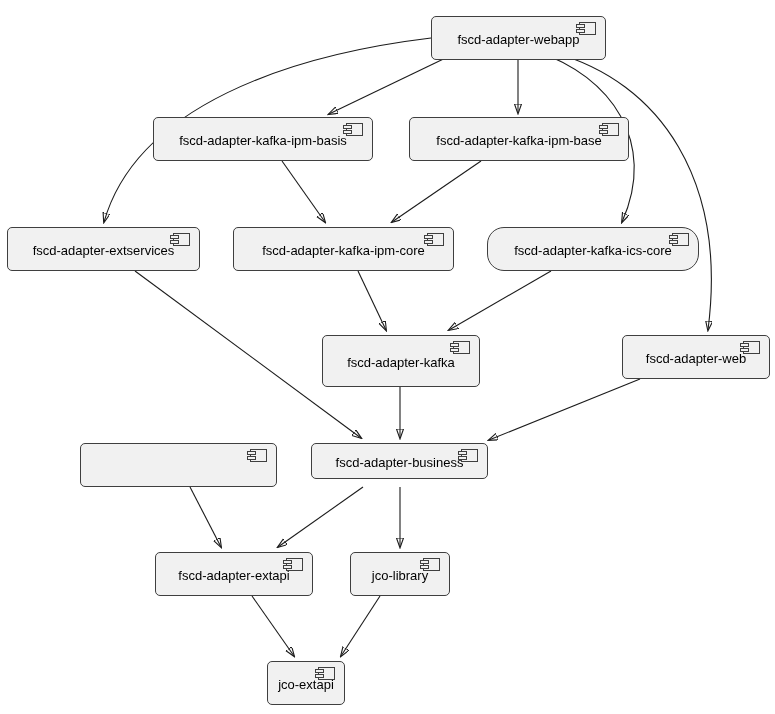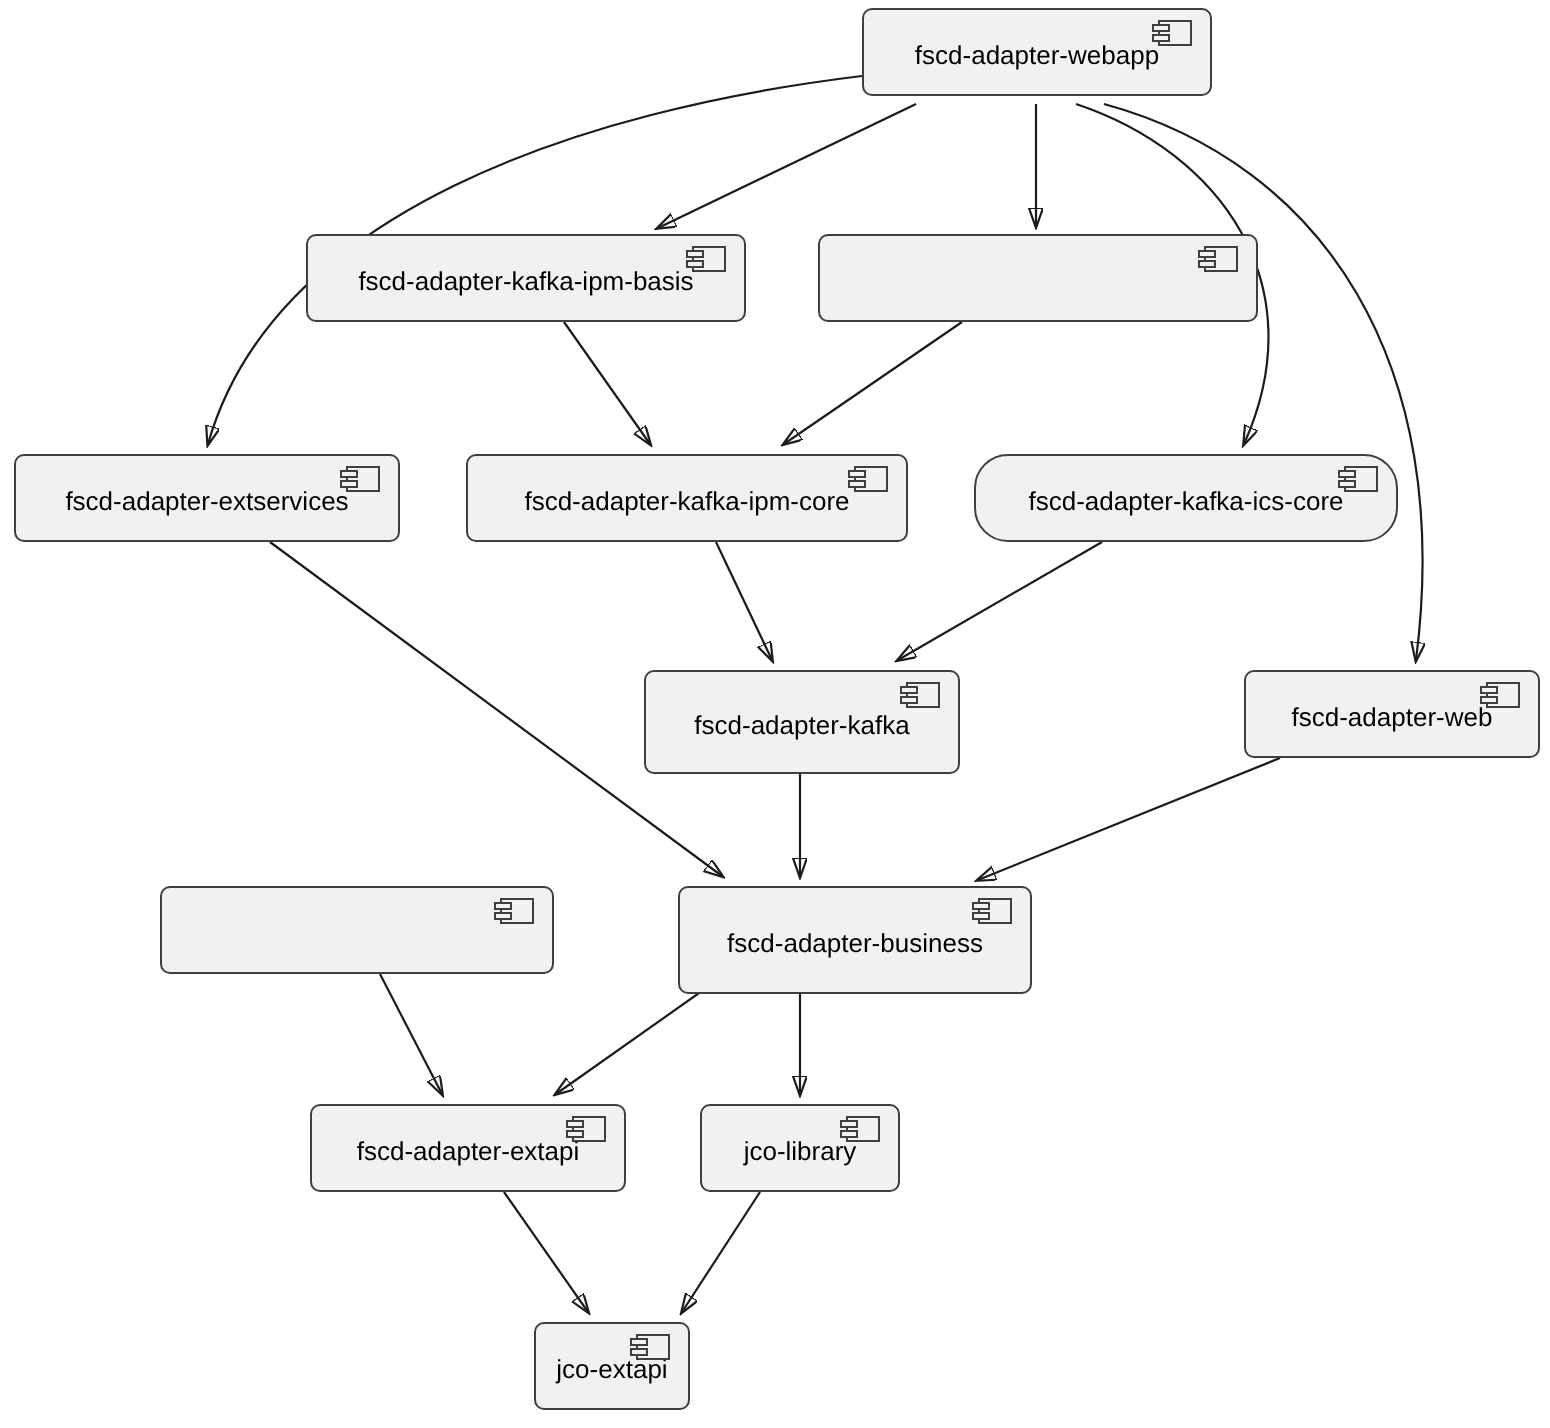--- a/index.html
+++ b/index.html
@@ -72,32 +72,33 @@
     <path d="M135,271 L361,438" marker-end="url(#arrow)"></path>
     <path d="M400,379 L400,438" marker-end="url(#arrow)"></path>
     <path d="M640,379 L489,440" marker-end="url(#arrow)"></path>
     <path d="M190,487 L221,547" marker-end="url(#arrow)"></path>
     <path d="M363,487 L278,547" marker-end="url(#arrow)"></path>
     <path d="M400,487 L400,547" marker-end="url(#arrow)"></path>
     <path d="M252,596 L294,656" marker-end="url(#arrow)"></path>
     <path d="M380,596 L341,656" marker-end="url(#arrow)"></path>
   </svg>
 
-  <div class="node" style="left:431px;top:4px;width:175px;height:44px;">
+  <div class="node" style="left:431px;top:16px;width:175px;height:44px;">
     <span class="comp-icon"></span>
     <span class="node-label">fscd-adapter-webapp</span>
   </div>
 
   <div class="node" style="left:153px;top:117px;width:220px;height:44px;">
     <span class="comp-icon"></span>
     <span class="node-label">fscd-adapter-kafka-ipm-basis</span>
   </div>
 
   <div class="node" style="left:409px;top:117px;width:220px;height:44px;">
     <span class="comp-icon"></span>
+    <span class="node-label">fscd-adapter-kafka-ipm-base</span>
   </div>
 
   <div class="node" style="left:7px;top:227px;width:193px;height:44px;">
     <span class="comp-icon"></span>
     <span class="node-label">fscd-adapter-extservices</span>
   </div>
 
   <div class="node" style="left:233px;top:227px;width:221px;height:44px;">
     <span class="comp-icon"></span>
     <span class="node-label">fscd-adapter-kafka-ipm-core</span>
@@ -115,21 +116,21 @@
 
   <div class="node" style="left:622px;top:335px;width:148px;height:44px;">
     <span class="comp-icon"></span>
     <span class="node-label">fscd-adapter-web</span>
   </div>
 
   <div class="node" style="left:80px;top:443px;width:197px;height:44px;">
     <span class="comp-icon"></span>
   </div>
 
-  <div class="node" style="left:311px;top:443px;width:177px;height:54px;margin-left:28px;">
+  <div class="node" style="left:311px;top:443px;width:177px;height:36px;">
     <span class="comp-icon"></span>
     <span class="node-label">fscd-adapter-business</span>
   </div>
 
   <div class="node" style="left:350px;top:552px;width:100px;height:44px;">
     <span class="comp-icon"></span>
     <span class="node-label">jco-library</span>
   </div>
 
   <div class="node" style="left:155px;top:552px;width:158px;height:44px;">

